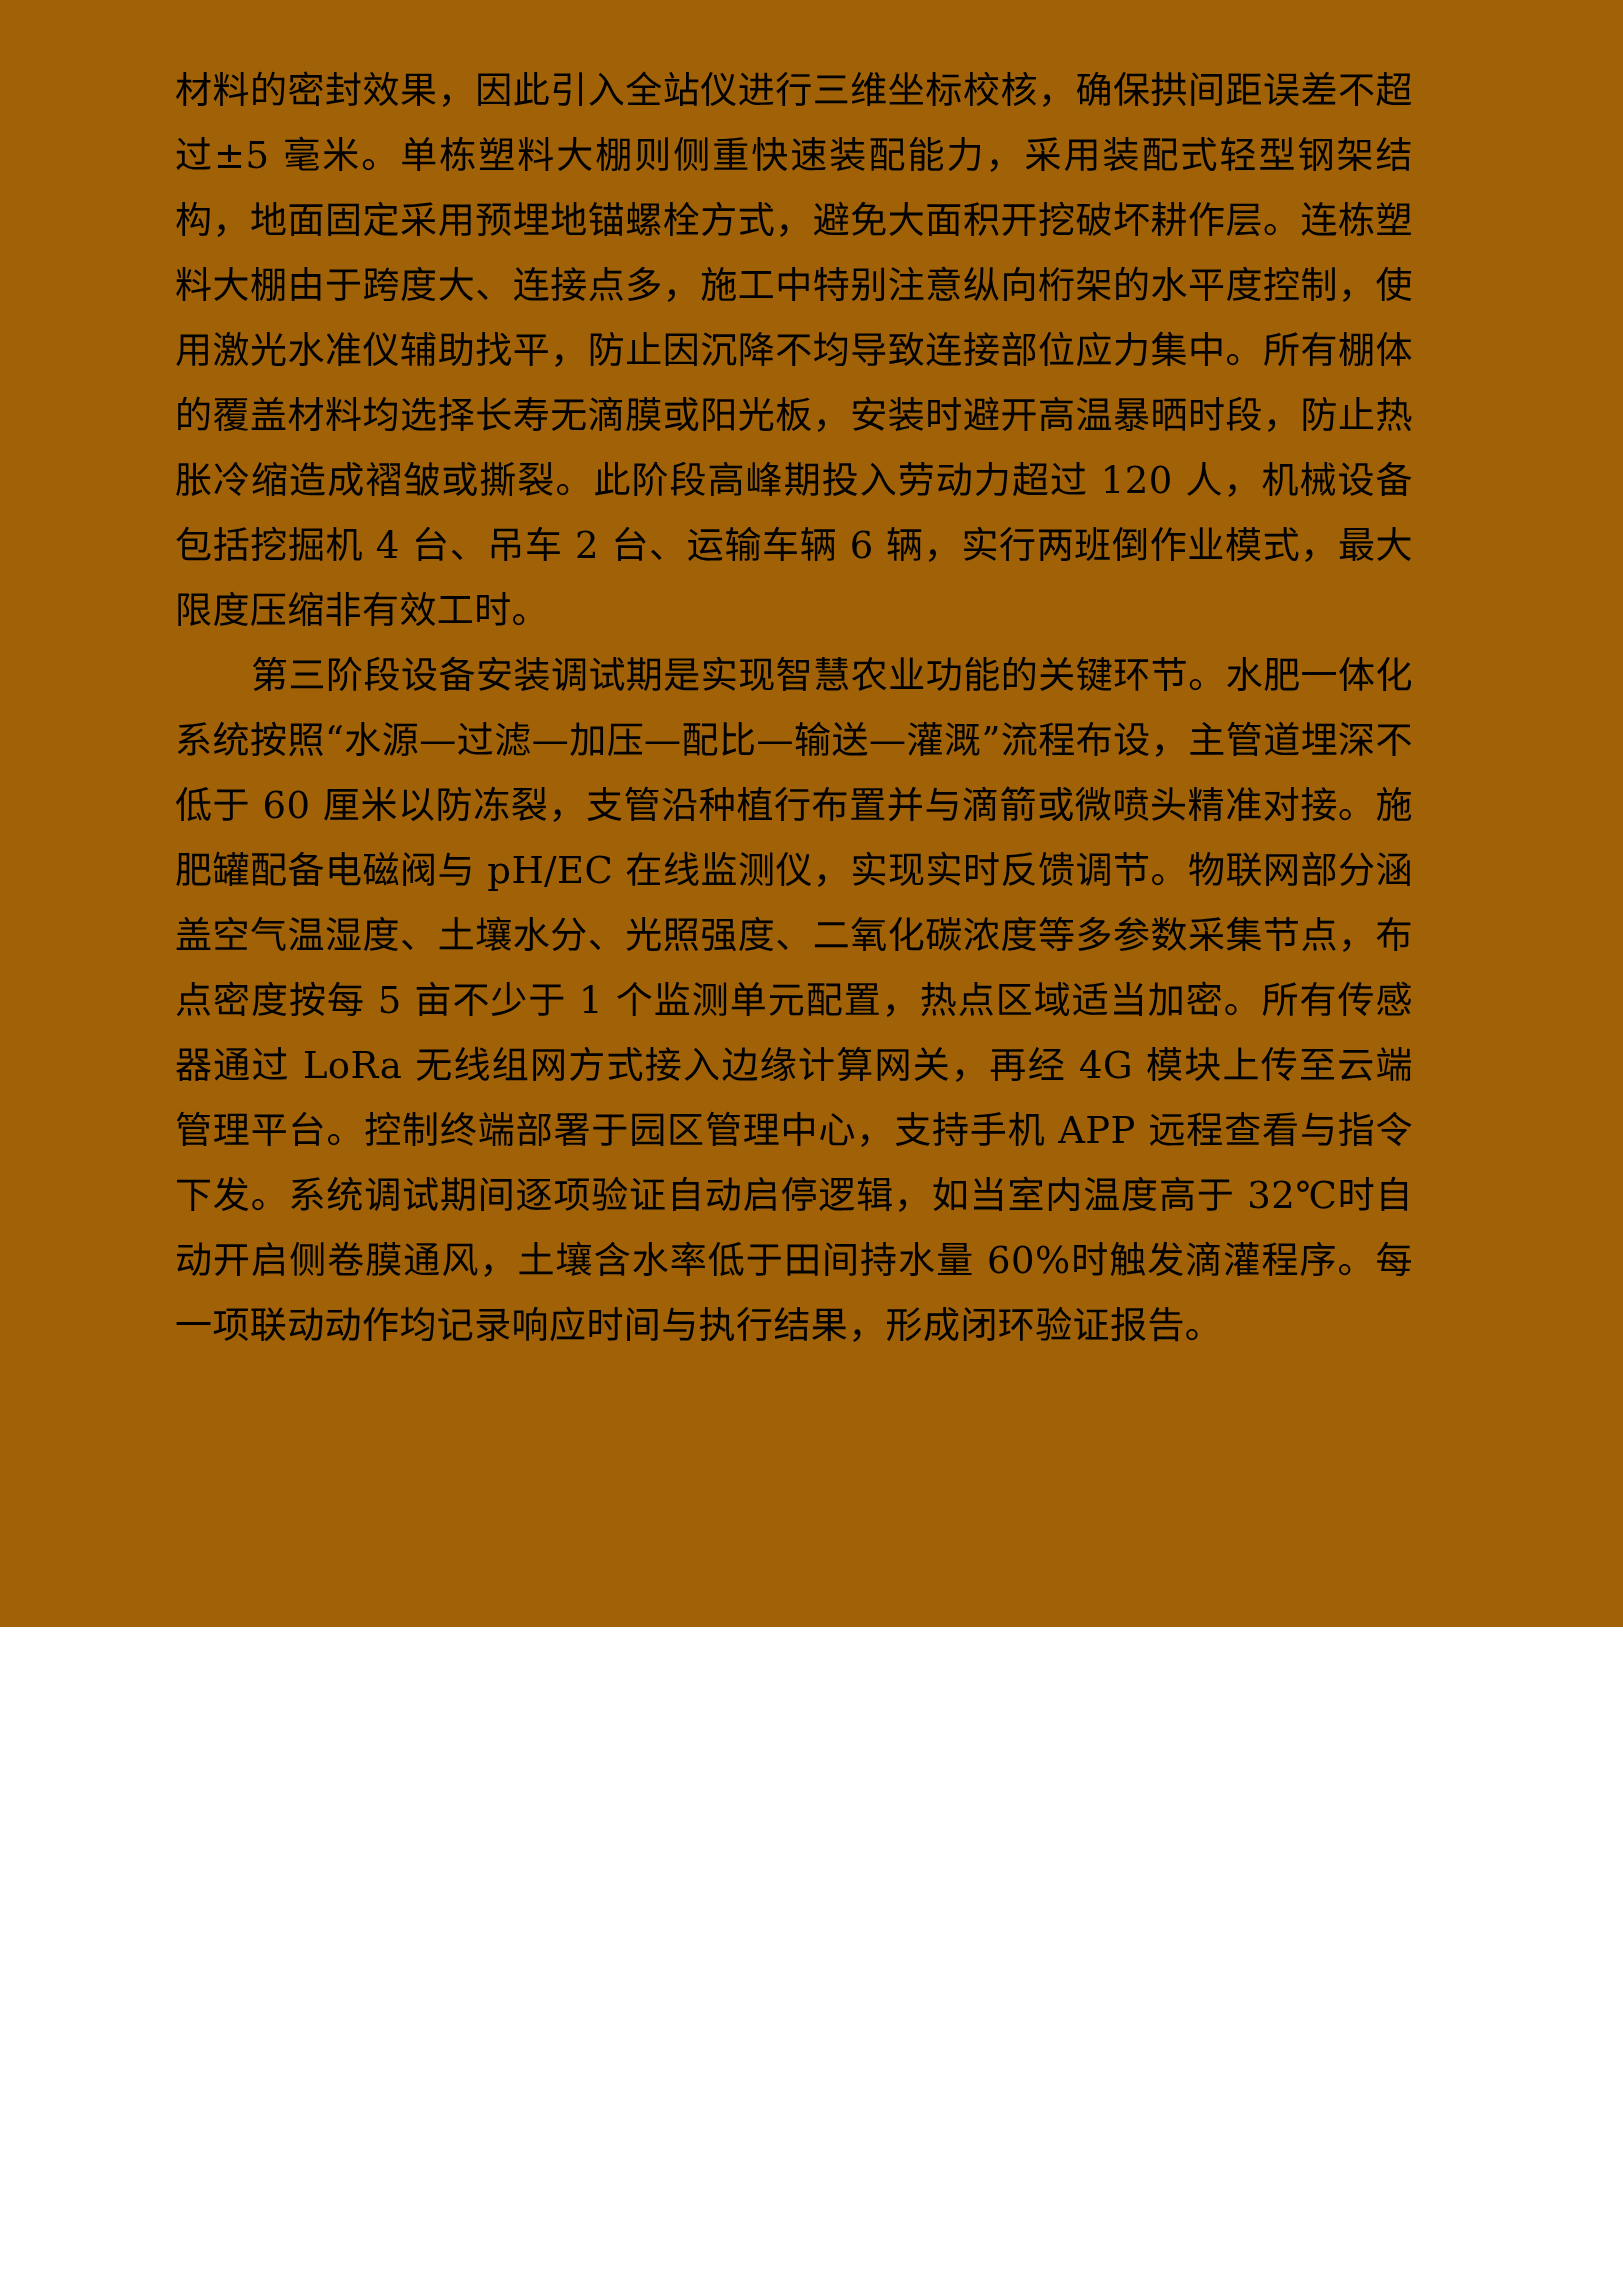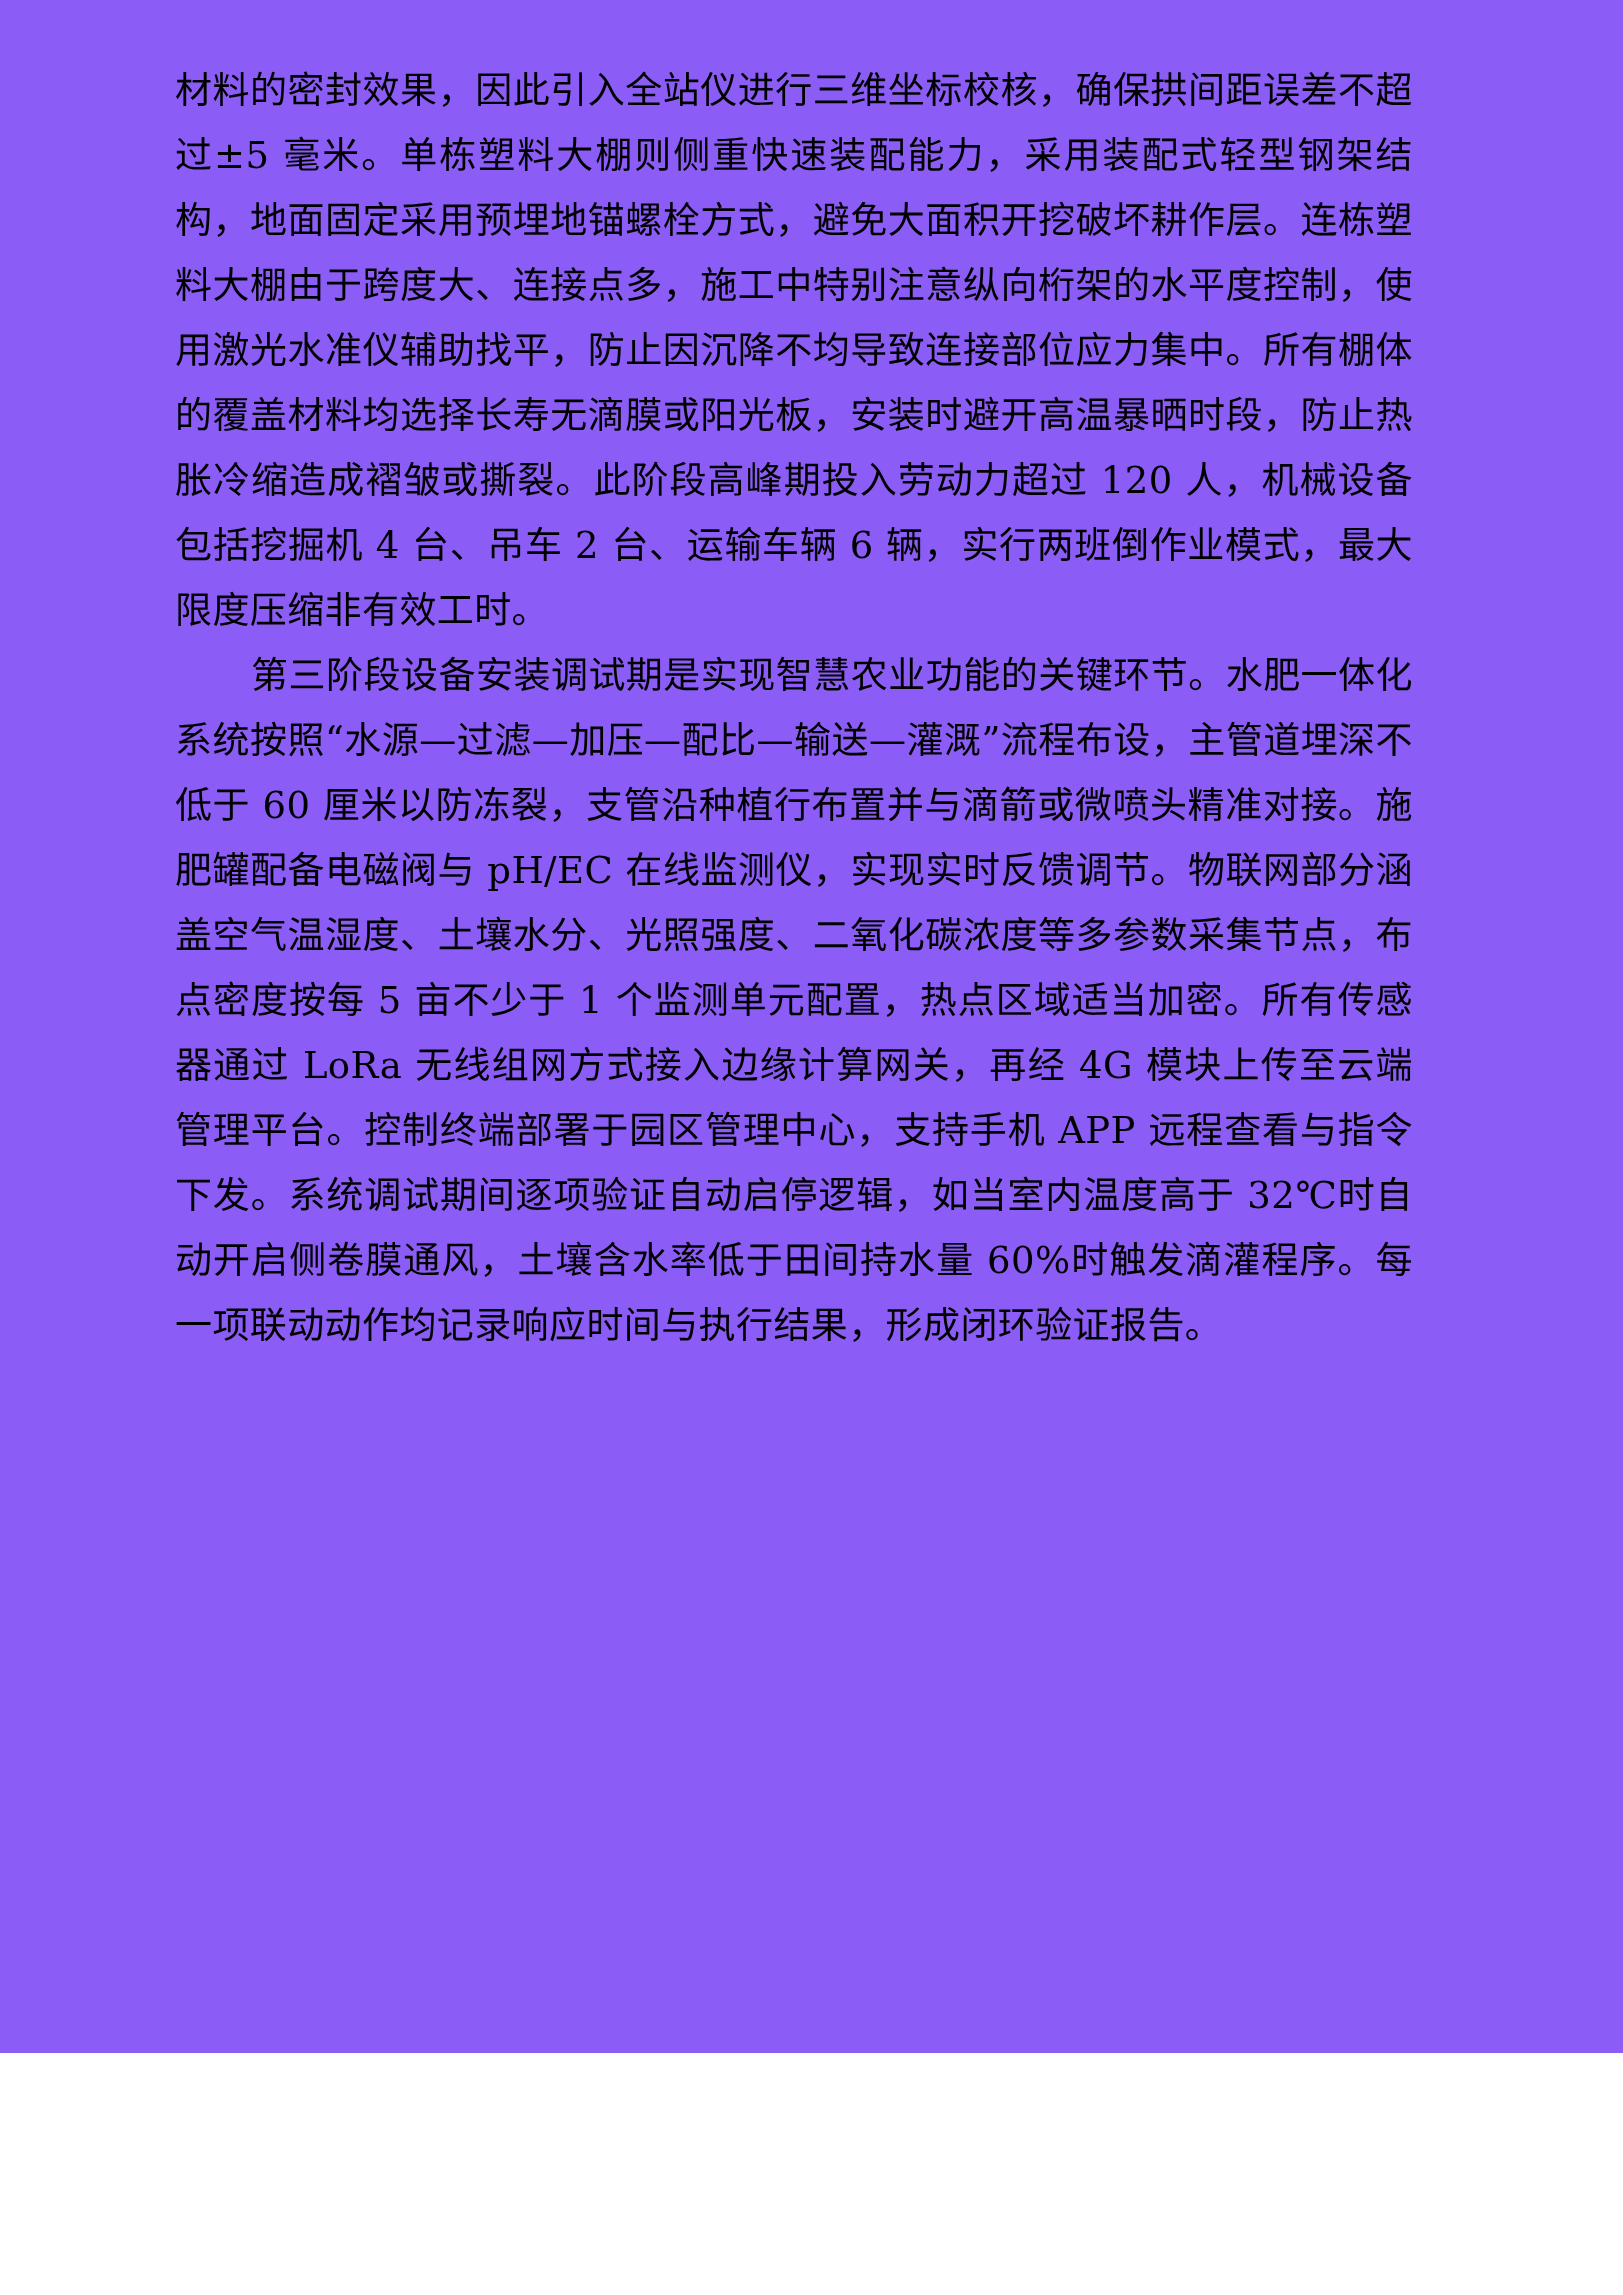--- a/index.html
+++ b/index.html
@@ -5,22 +5,22 @@
 <style>
   html, body {
     margin: 0;
     padding: 0;
     background: #ffffff;
   }
 
   .page {
     position: relative;
     width: 1623px;
-    height: 2053px;
-    background: #8b5cf6;
+    height: 1627px;
+    background: #a16207;
     box-sizing: border-box;
     overflow: hidden;
   }
 
   .text-column {
     position: absolute;
     left: 175px;
     top: 58px;
     width: 1238px;
   }

